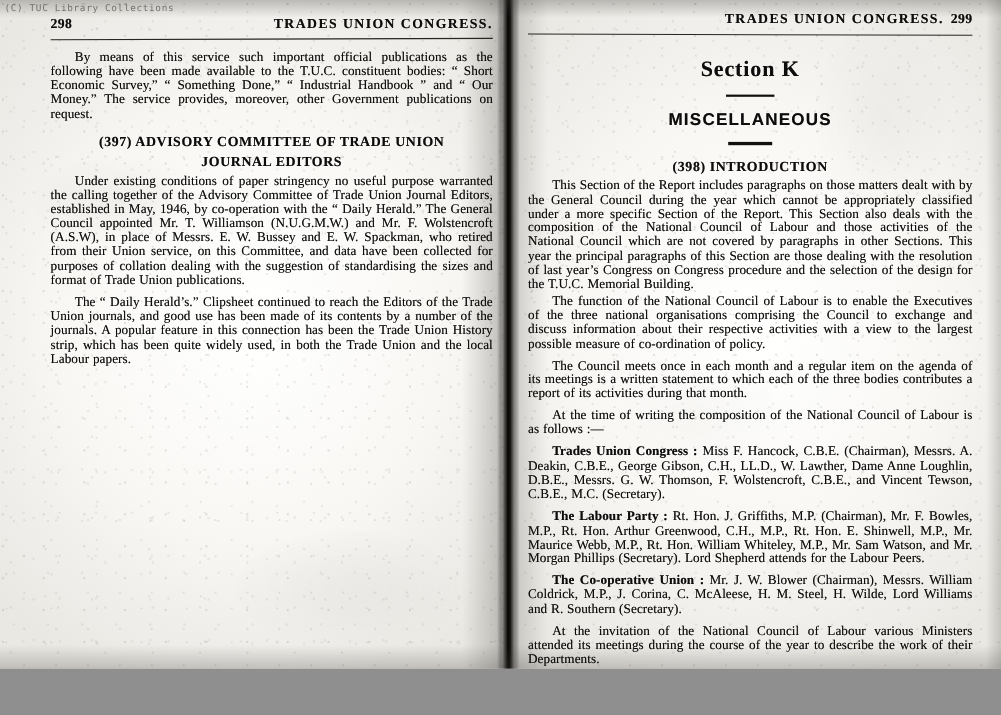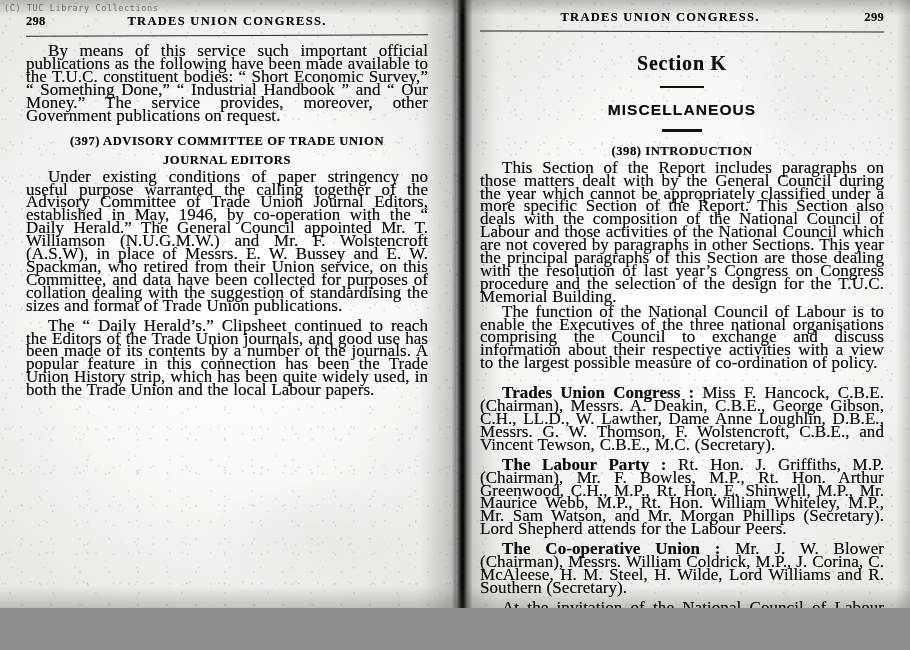--- a/index.html
+++ b/index.html
@@ -108,40 +108,40 @@
     font-family: "DejaVu Sans Mono", "Liberation Mono", monospace;
     font-size: 8.5px;
     letter-spacing: .6px;
     color: rgba(58,56,52,.62);
     white-space: nowrap;
     z-index: 6;
   }
 
   
   .content { position: absolute; z-index: 4; }
-  .content.left  { left: 26px;  top: 14px; width: 402px; }
+  .content.left  { left: 46px;  top: 14px; width: 402px; }
   .content.right { left: 480px; top: 10px; width: 404px; }
 
   .runhead {
     position: relative;
     height: 17px;
   }
   .runhead .folio {
     position: absolute;
     top: 0;
     font-size: 12.5px;
     font-weight: bold;
     letter-spacing: .3px;
   }
   .runhead .folio.l { left: 0; }
   .runhead .folio.r { right: 0; }
   .runhead .rh-title {
     position: absolute;
     left: 0; right: 0;
-    text-align: center;
+    text-align: right;
     font-size: 12.5px;
     font-weight: bold;
     letter-spacing: 1.3px;
   }
   .runhead.right .rh-title { left: -18px; right: 26px; }
 
   .rule {
     border: 0;
     border-top: 1.3px solid #2b2926;
     margin: 4px 0 9px 0;
@@ -186,21 +186,21 @@
   .para-head.sans {
     font-family: "Liberation Sans", "DejaVu Sans", sans-serif;
     font-size: 12px;
     letter-spacing: .2px;
   }
   .para-head.two-line { margin-top: 12px; }
 
   
   p.body {
     margin: 0 0 2px 0;
-    font-size: 17px;
+    font-size: 12px;
     line-height: 12.9px;
     text-align: justify;
     text-indent: 22px;
     letter-spacing: .06px;
     word-spacing: .4px;
   }
   p.body b { font-weight: bold; }
 
   .spacer-sm { height: 5px; }
 
@@ -258,21 +258,23 @@
     <div class="sec-title">Section  K</div>
     <div class="short-rule"></div>
     <div class="sec-sub">MISCELLANEOUS</div>
     <div class="short-rule thin"></div>
 
     <div class="para-head">(398) INTRODUCTION</div>
     <p class="body">This Section of the Report includes paragraphs on those matters dealt with by the General Council during the year which cannot be appropriately classified under a more specific Section of the Report.  This Section also deals with the composition of the National Council of Labour and those activities of the National Council which are not covered by paragraphs in other Sections. This year the principal paragraphs of this Section are those dealing with the resolution of last year’s Congress on Congress procedure and the selection of the design for the T.U.C. Memorial Building.</p>
 
     <p class="body">The function of the National Council of Labour is to enable the Executives of the three national organisations comprising the Council to exchange and discuss information about their respective activities with a view to the largest possible measure of co-ordination of policy.</p>
     <div class="spacer-sm"></div>
-    <div class="spacer-sm"></div>
+    <p class="body">The Council meets once in each month and a regular item on the agenda of its meetings is a written statement to which each of the three bodies contributes a report of its activities during that month.</p>
+    <div class="spacer-sm"></div>
+    <p class="body">At the time of writing the composition of the National Council of Labour is as follows :—</p>
 
     <div class="spacer-sm"></div>
     <p class="body"><b>Trades Union Congress : </b><span>Miss F. Hancock, C.B.E. (Chairman), Messrs. A. Deakin, C.B.E., George Gibson, C.H., LL.D., W. Lawther, Dame Anne Loughlin, D.B.E., Messrs. G. W. Thomson, F. Wolstencroft, C.B.E., and Vincent Tewson, C.B.E., M.C. (Secretary).</span></p>
     <div class="spacer-sm"></div>
     <p class="body"><b>The Labour Party : </b><span>Rt. Hon. J. Griffiths, M.P. (Chairman), Mr. F. Bowles, M.P., Rt. Hon. Arthur Greenwood, C.H., M.P., Rt. Hon. E. Shinwell, M.P., Mr. Maurice Webb, M.P., Rt. Hon. William Whiteley, M.P., Mr. Sam Watson, and Mr. Morgan Phillips (Secretary).  Lord Shepherd attends for the Labour Peers.</span></p>
     <div class="spacer-sm"></div>
     <p class="body"><b>The Co-operative Union : </b><span>Mr. J. W. Blower (Chairman), Messrs. William Coldrick, M.P., J. Corina, C. McAleese, H. M. Steel, H. Wilde, Lord Williams and R. Southern (Secretary).</span></p>
 
     <div class="spacer-sm"></div>
     <p class="body">At the invitation of the National Council of Labour various Ministers attended its meetings during the course of the year to describe the work of their Departments.</p>

